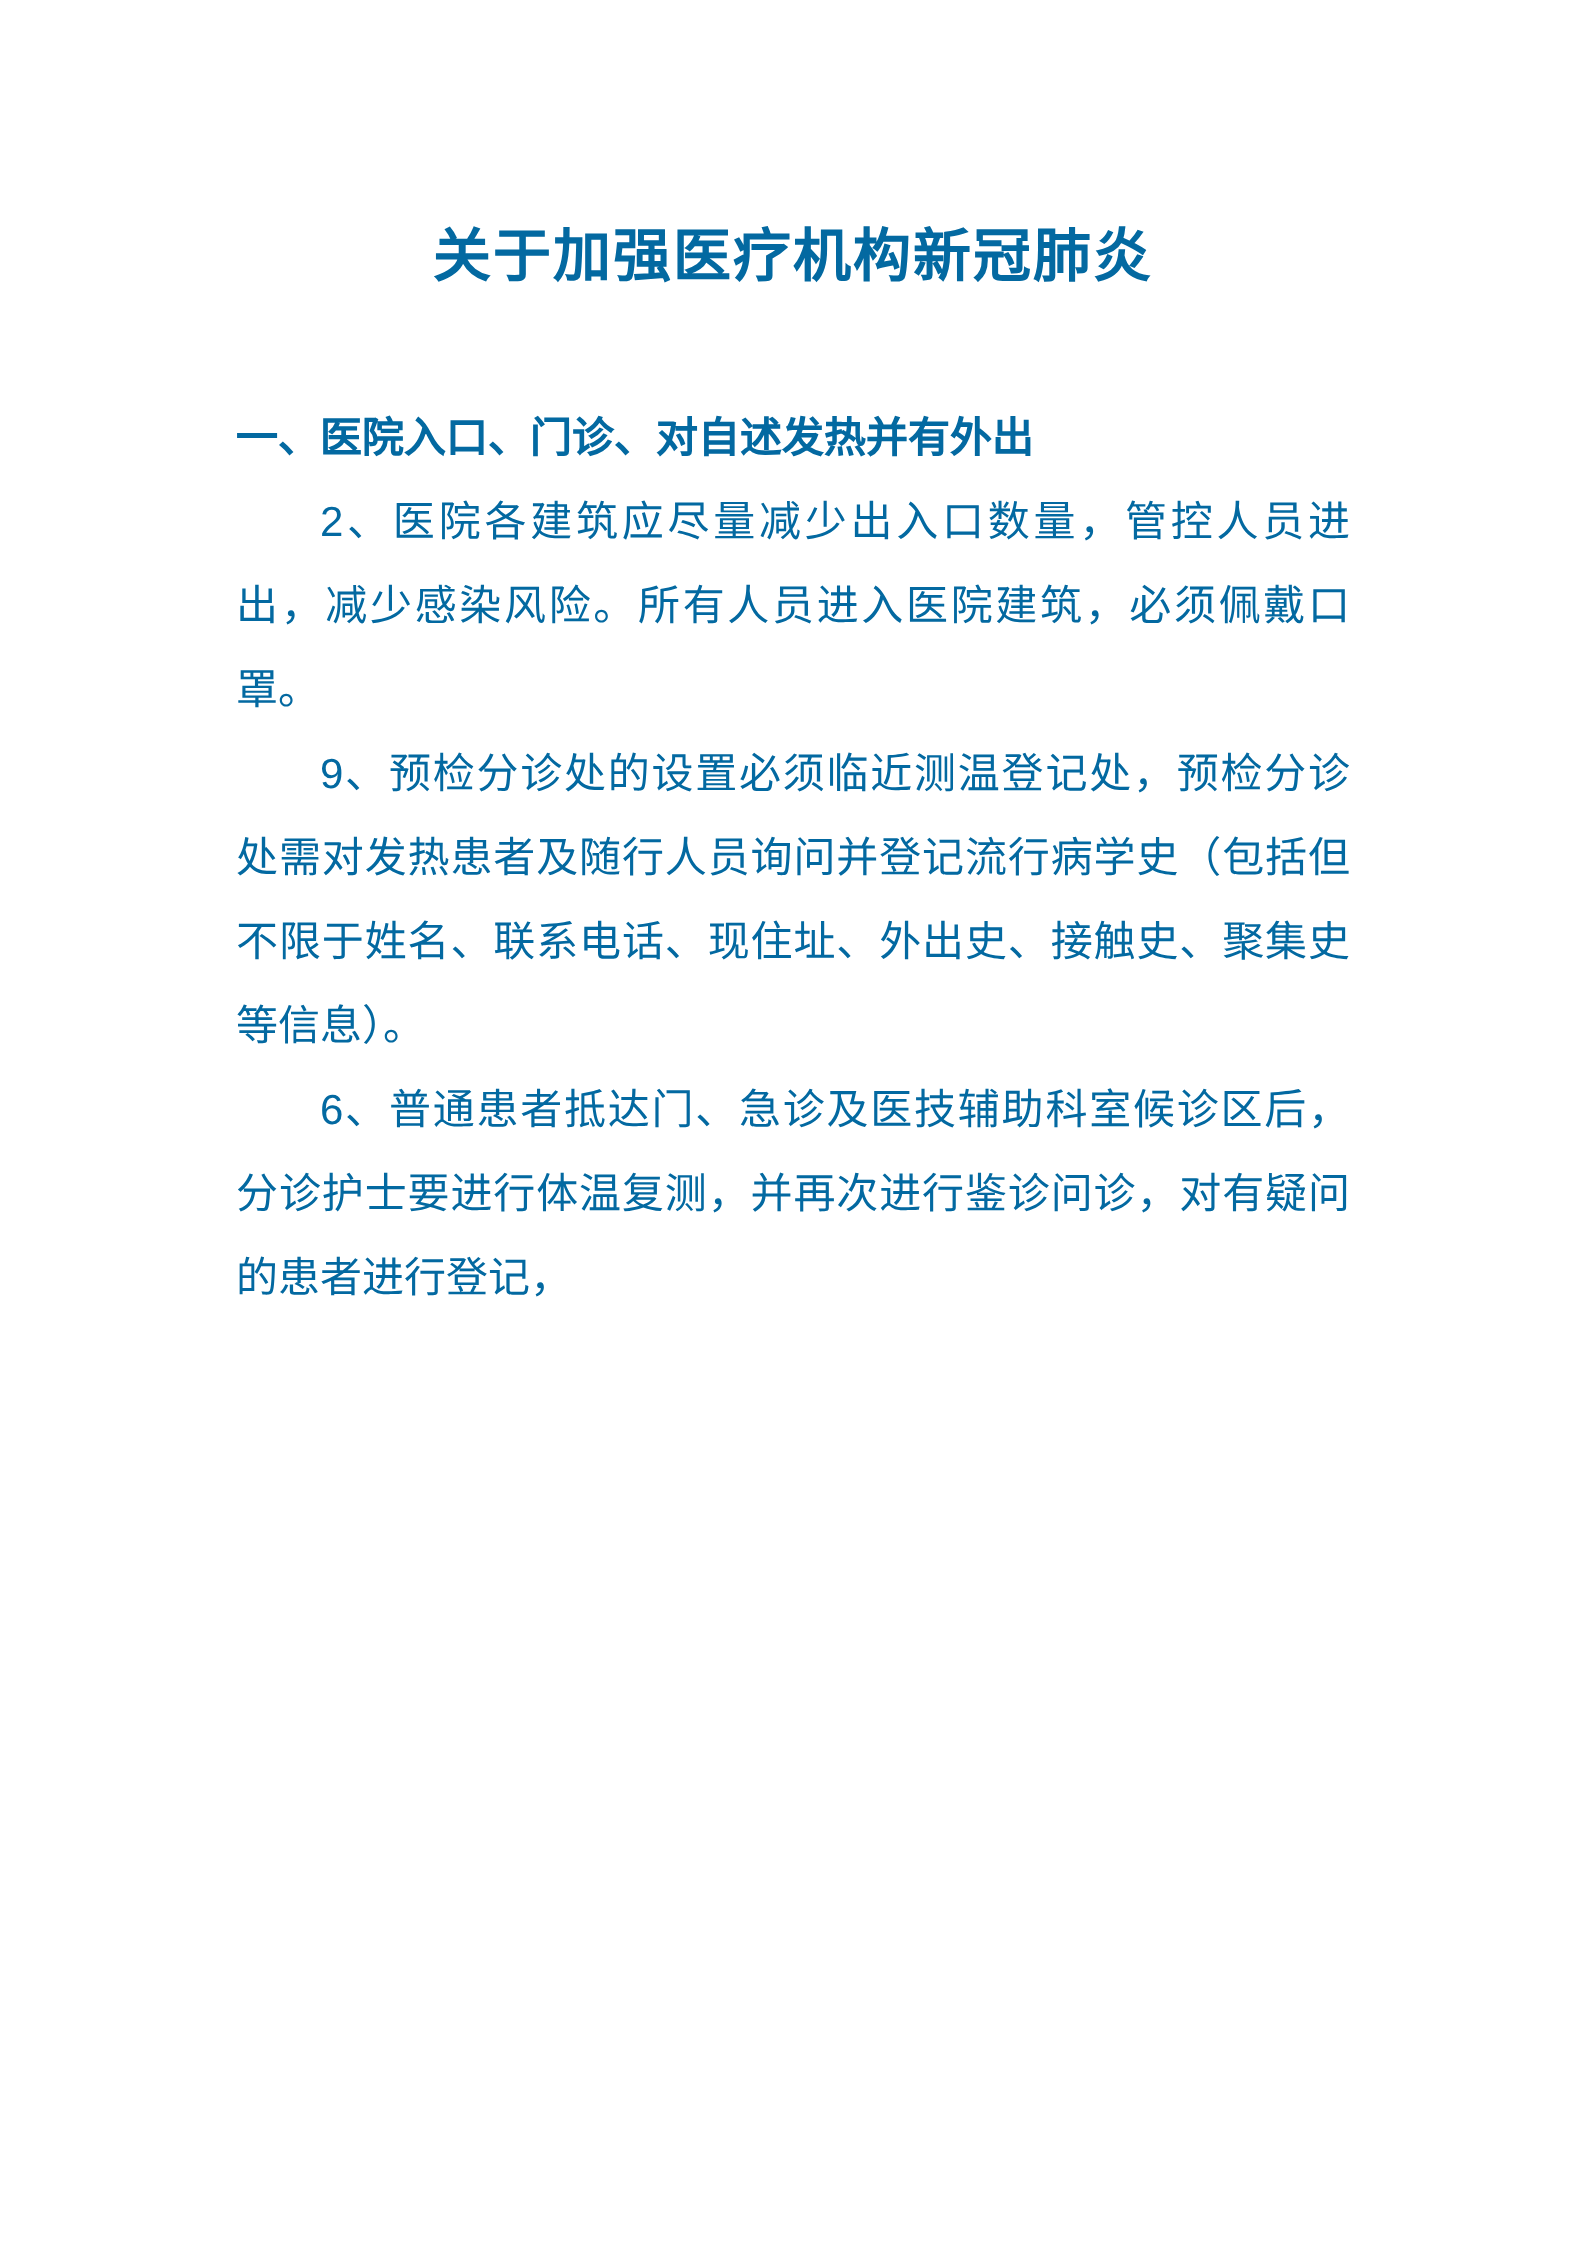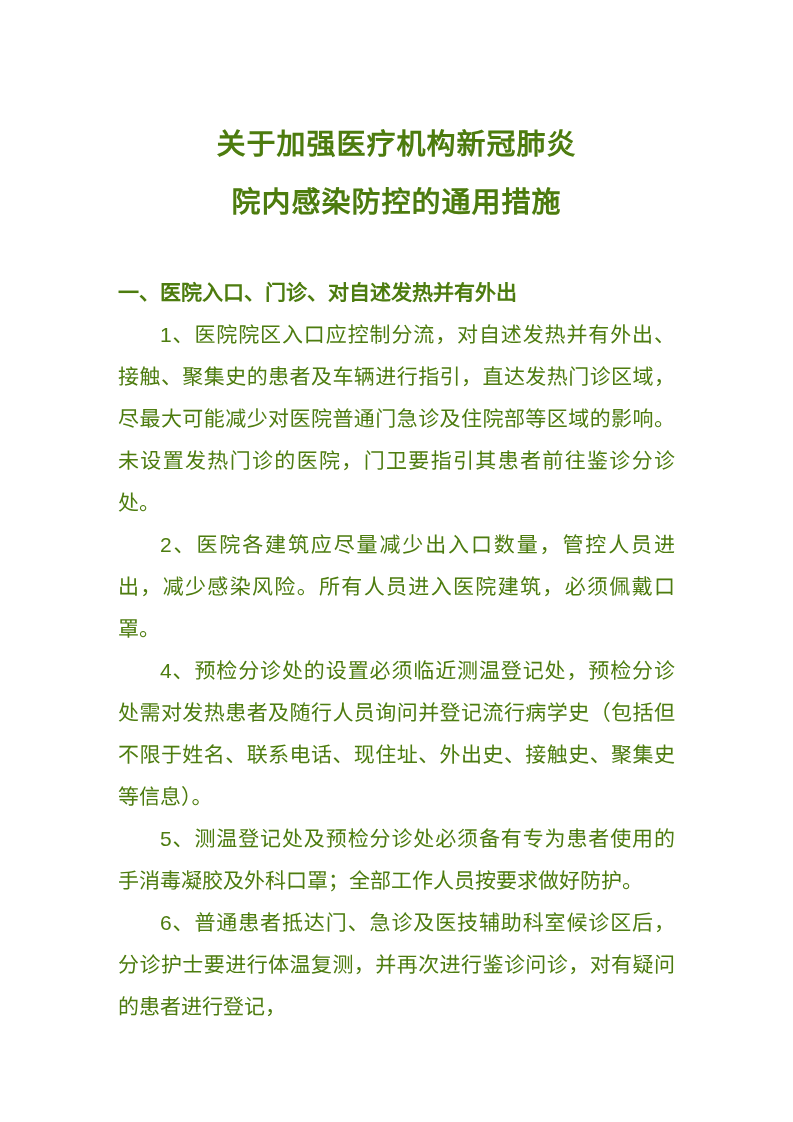--- a/index.html
+++ b/index.html
@@ -8,24 +8,24 @@
     padding: 0;
     background: #ffffff;
   }
   .page {
     position: relative;
     width: 793px;
     height: 1122px;
     margin: 0 auto;
     background: #ffffff;
     box-sizing: border-box;
-    padding: 15px 118px;
+    padding: 0 118px;
     overflow: hidden;
     font-family: "Liberation Sans", "DejaVu Sans", sans-serif;
-    color: #4d7c0f;
+    color: #0369a1;
   }
   .title-block {
     padding-top: 100px;
     text-align: center;
   }
   .title-line {
     font-size: 29px;
     font-weight: 700;
     line-height: 58px;
     letter-spacing: 1px;
@@ -50,29 +50,26 @@
     overflow-wrap: break-word;
   }
 </style>
 </head>
 <body>
 
 <div class="page">
 
   <div class="title-block">
     <div class="title-line">关于加强医疗机构新冠肺炎</div>
-    <div class="title-line">院内感染防控的通用措施</div>
   </div>
 
   <h2 class="section-heading">一、医院入口、门诊、对自述发热并有外出</h2>
 
-  <p class="body-paragraph">1、医院院区入口应控制分流，对自述发热并有外出、接触、聚集史的患者及车辆进行指引，直达发热门诊区域，尽最大可能减少对医院普通门急诊及住院部等区域的影响。未设置发热门诊的医院，门卫要指引其患者前往鉴诊分诊处。</p>
 
   <p class="body-paragraph">2、医院各建筑应尽量减少出入口数量，管控人员进出，减少感染风险。所有人员进入医院建筑，必须佩戴口罩。</p>
 
 
-  <p class="body-paragraph">4、预检分诊处的设置必须临近测温登记处，预检分诊处需对发热患者及随行人员询问并登记流行病学史（包括但不限于姓名、联系电话、现住址、外出史、接触史、聚集史等信息）。</p>
+  <p class="body-paragraph">9、预检分诊处的设置必须临近测温登记处，预检分诊处需对发热患者及随行人员询问并登记流行病学史（包括但不限于姓名、联系电话、现住址、外出史、接触史、聚集史等信息）。</p>
 
-  <p class="body-paragraph">5、测温登记处及预检分诊处必须备有专为患者使用的手消毒凝胶及外科口罩；全部工作人员按要求做好防护。</p>
 
   <p class="body-paragraph">6、普通患者抵达门、急诊及医技辅助科室候诊区后，分诊护士要进行体温复测，并再次进行鉴诊问诊，对有疑问的患者进行登记，</p>
 
 </div>
 
 </body></html>

